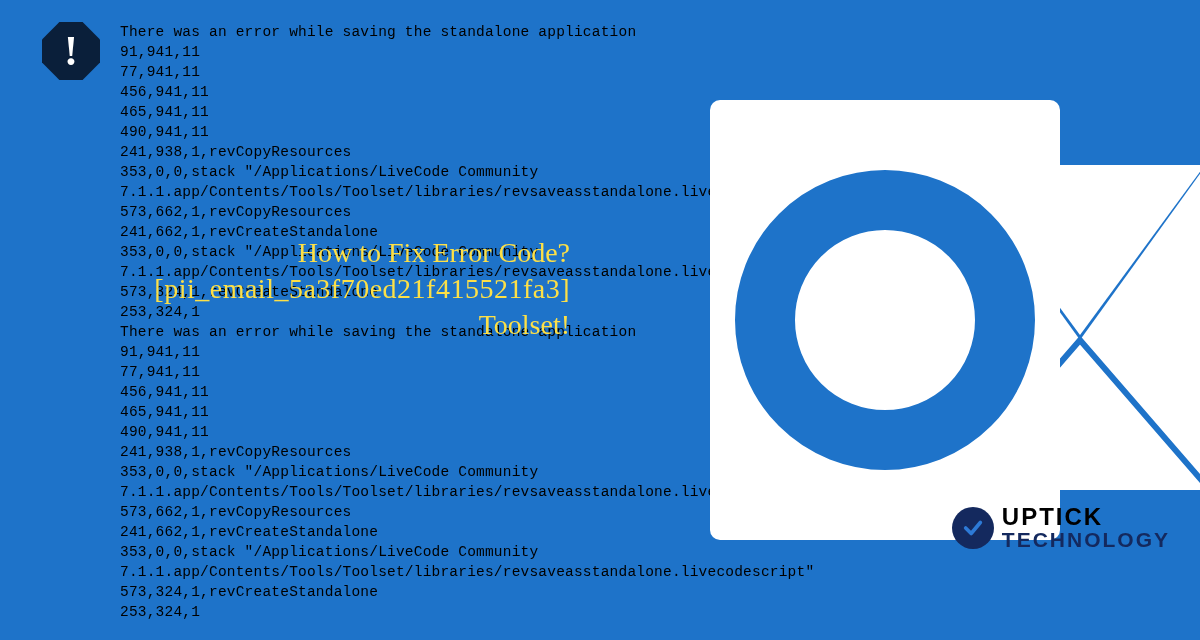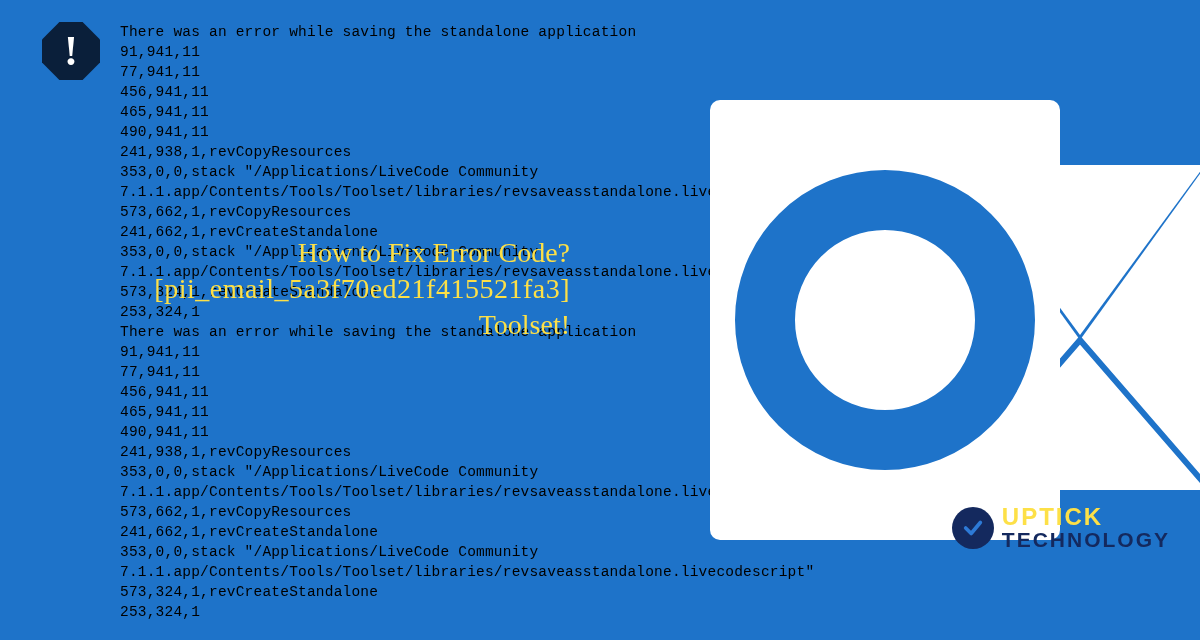--- a/index.html
+++ b/index.html
@@ -84,21 +84,21 @@
     height: 42px;
     border-radius: 50%;
     background: #14295e;
     display: flex;
     align-items: center;
     justify-content: center;
   }
   .brand-circle svg { width: 22px; height: 22px; }
   .brand-text { display: flex; flex-direction: column; line-height: 1; }
   .brand-text .w1 {
-    color: #fde047;
+    color: #000000;
     font-weight: 800;
     font-size: 24px;
     letter-spacing: 2px;
     font-family: Arial, sans-serif;
   }
   .brand-text .w2 {
     color: #14295e;
     font-weight: 800;
     font-size: 21px;
     letter-spacing: 2px;

